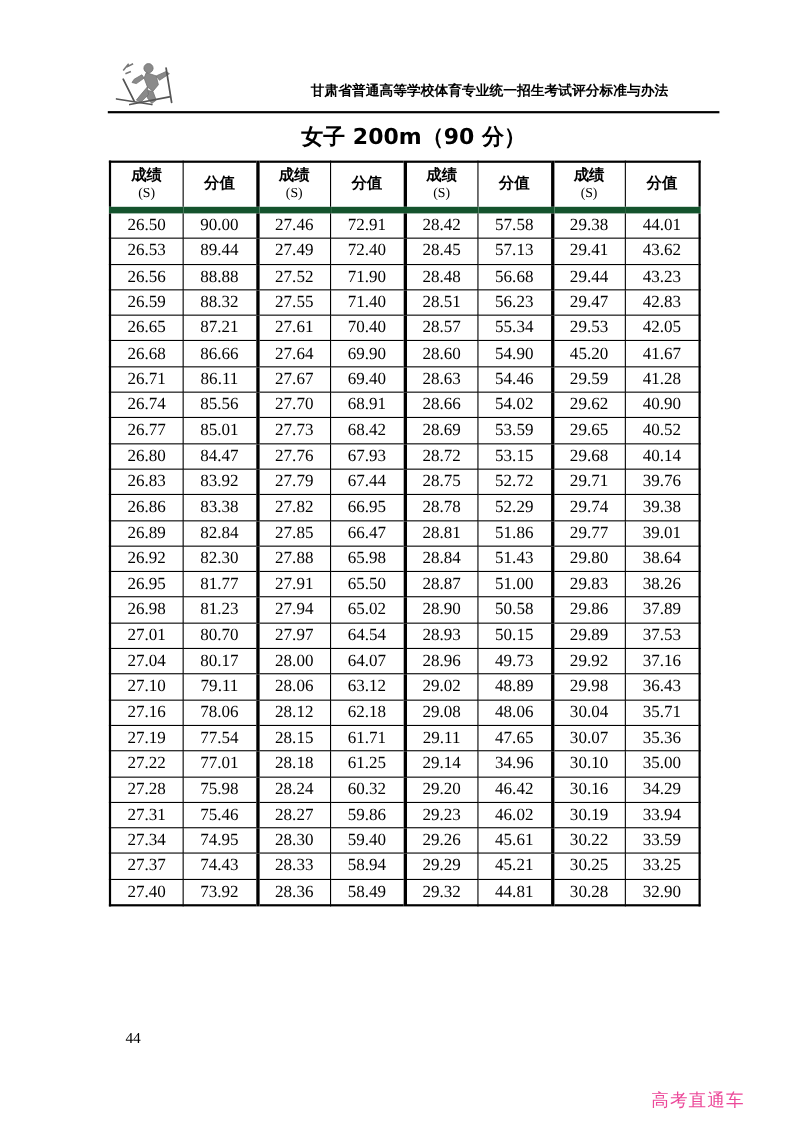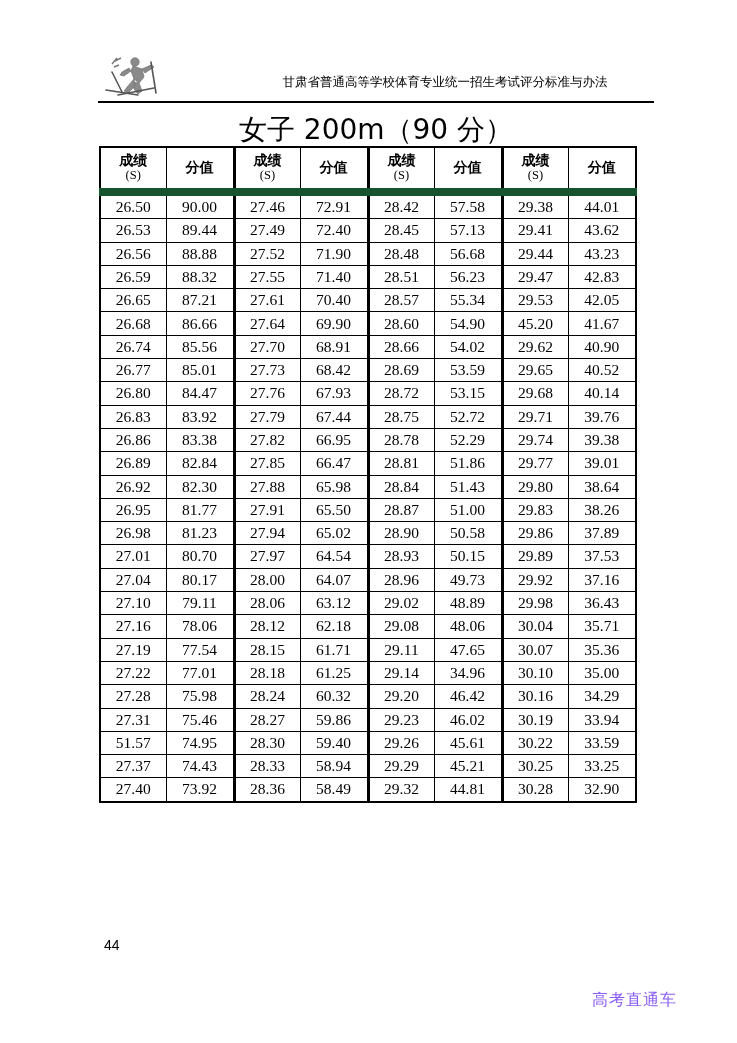--- a/index.html
+++ b/index.html
@@ -34,21 +34,21 @@
   }
   #logo svg { display: block; }
   #header-title {
     position: absolute;
     left: 138px;
     top: 24px;
     width: 418px;
     text-align: center;
     font-family: "DejaVu Sans", "Liberation Sans", sans-serif;
     font-size: 12.5px;
-    font-weight: normal;
+    font-weight: bold;
     letter-spacing: 0px;
     white-space: nowrap;
     line-height: 1;
   }
   #header-rule {
     position: absolute;
     left: 98px;
     top: 101px;
     width: 556px;
     height: 0;
@@ -56,22 +56,22 @@
   }
 
   
   #doc-title {
     position: absolute;
     left: 98px;
     top: 112px;
     width: 556px;
     text-align: center;
     font-family: "DejaVu Sans", "Liberation Sans", sans-serif;
-    font-size: 28px;
-    font-weight: normal;
+    font-size: 20px;
+    font-weight: bold;
     line-height: 1.25;
     white-space: nowrap;
   }
 
   
   #score-table-wrap {
     position: absolute;
     left: 99px;
     top: 146px;
     width: 538px;
@@ -97,49 +97,49 @@
   
   table.score-table th.grp-start,
   table.score-table td.grp-start {
     border-left: 3px solid #000;
   }
   table.score-table thead th {
     height: 40px;
     font-family: "DejaVu Sans", "Liberation Sans", sans-serif;
     font-size: 14px;
     font-weight: bold;
-    border-bottom: 8px solid #14532d;
+    border-bottom: 6px solid #14532d;
     vertical-align: middle;
   }
   table.score-table thead th .hdr-main { display: block; line-height: 1.12; }
   table.score-table thead th .hdr-unit {
     display: block;
     font-family: "Liberation Serif", "DejaVu Serif", serif;
     font-size: 12.5px;
     font-weight: normal;
     line-height: 1.08;
   }
   table.score-table tbody td { height: 22.3px; }
 
   
   #page-number {
     position: absolute;
-    left: 104px;
+    left: 114px;
     top: 938px;
-    font-family: Liberation Sans, sans-serif;
+    font-family: Liberation Serif, serif;
     font-size: 14px;
     line-height: 1;
   }
   #watermark {
     position: absolute;
     left: 592px;
     top: 992px;
     font-family: "DejaVu Sans", "Liberation Sans", sans-serif;
     font-size: 16px;
-    color: #8b5cf6;
+    color: #ec4899;
     letter-spacing: 1px;
     line-height: 1;
     white-space: nowrap;
   }
 </style>
 </head>
 <body>
 
 <div id="page-header">
   <div id="logo">
@@ -266,20 +266,30 @@
           <td>26.68</td>
           <td>86.66</td>
           <td class="grp-start">27.64</td>
           <td>69.90</td>
           <td class="grp-start">28.60</td>
           <td>54.90</td>
           <td class="grp-start">45.20</td>
           <td>41.67</td>
         </tr>
         <tr>
+          <td>26.71</td>
+          <td>86.11</td>
+          <td class="grp-start">27.67</td>
+          <td>69.40</td>
+          <td class="grp-start">28.63</td>
+          <td>54.46</td>
+          <td class="grp-start">29.59</td>
+          <td>41.28</td>
+        </tr>
+        <tr>
           <td>26.74</td>
           <td>85.56</td>
           <td class="grp-start">27.70</td>
           <td>68.91</td>
           <td class="grp-start">28.66</td>
           <td>54.02</td>
           <td class="grp-start">29.62</td>
           <td>40.90</td>
         </tr>
         <tr>
@@ -436,21 +446,21 @@
           <td>27.31</td>
           <td>75.46</td>
           <td class="grp-start">28.27</td>
           <td>59.86</td>
           <td class="grp-start">29.23</td>
           <td>46.02</td>
           <td class="grp-start">30.19</td>
           <td>33.94</td>
         </tr>
         <tr>
-          <td>51.57</td>
+          <td>27.34</td>
           <td>74.95</td>
           <td class="grp-start">28.30</td>
           <td>59.40</td>
           <td class="grp-start">29.26</td>
           <td>45.61</td>
           <td class="grp-start">30.22</td>
           <td>33.59</td>
         </tr>
         <tr>
           <td>27.37</td>

